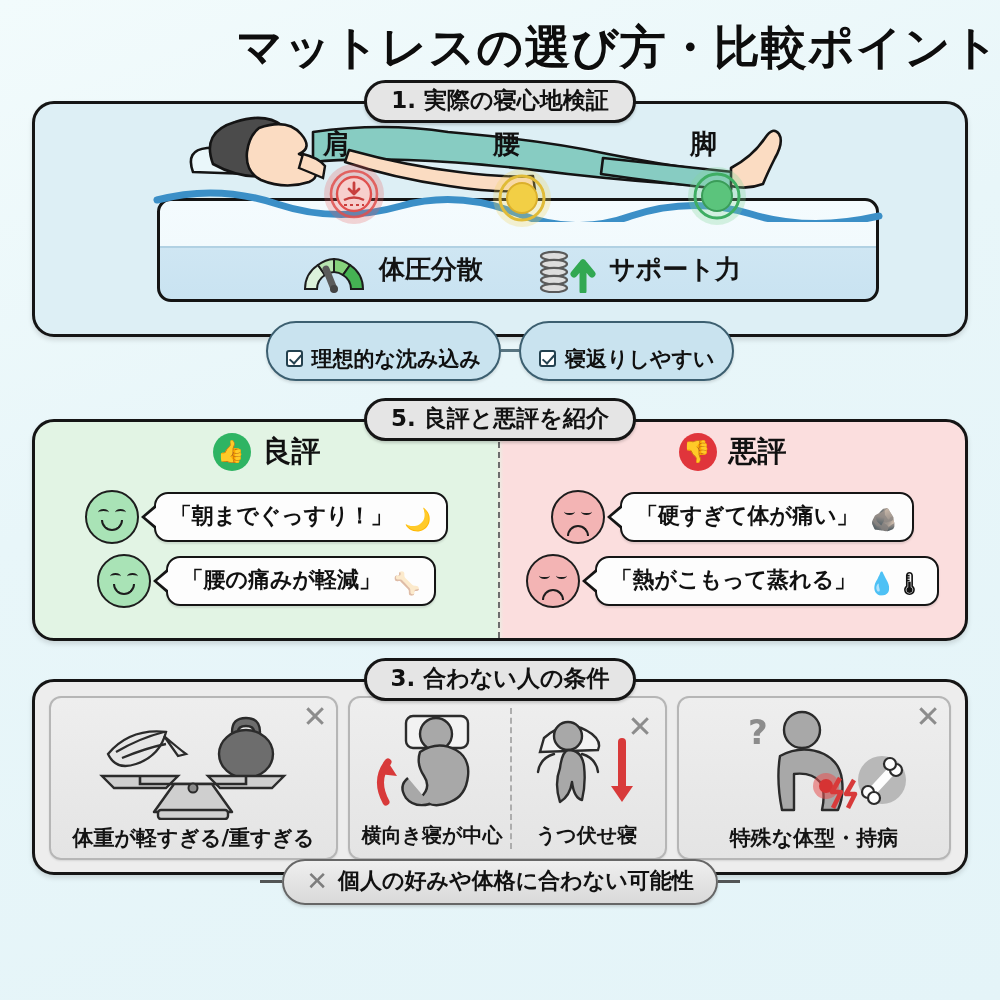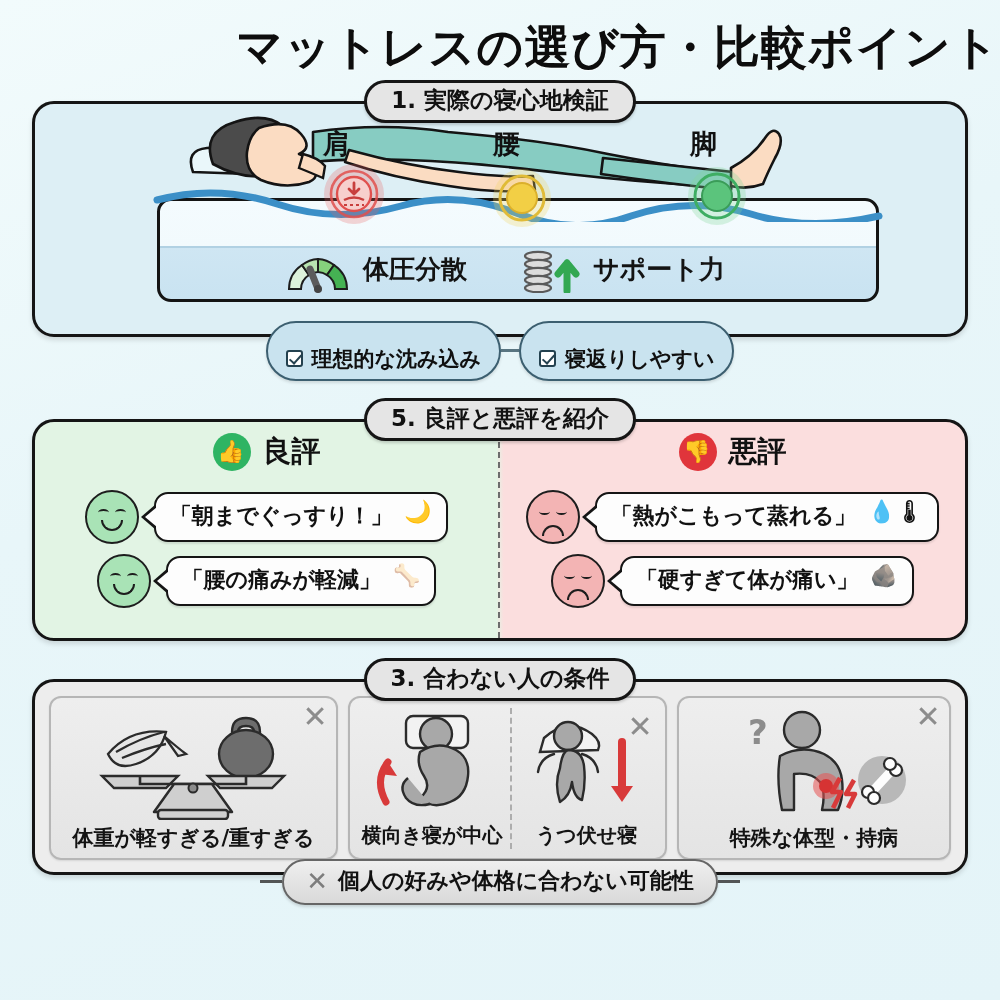--- a/index.html
+++ b/index.html
@@ -104,21 +104,21 @@
   #lbl-waist    { left: 458px; top: 22px; }
   #lbl-leg      { left: 655px; top: 22px; }
 
   .pressure-dot { position: absolute; }
   #dot-shoulder { left: 287px; top: 58px; }
   #dot-waist    { left: 457px; top: 64px; }
   #dot-leg      { left: 652px; top: 62px; }
 
   .metric-row {
     position: absolute;
-    left: 124px;
+    left: 140px;
     top: 143px;
     width: 690px;
     display: flex;
     align-items: flex-end;
     justify-content: center;
     gap: 54px;
   }
   .metric {
     display: flex;
     align-items: center;
@@ -274,21 +274,21 @@
   .bubble {
     background: #fdfdfd;
     border: 2.8px solid #151515;
     border-radius: 14px;
     padding: 7px 14px 9px;
     font-size: 22px;
     font-weight: 900;
     color: #111;
     white-space: nowrap;
     display: flex;
-    align-items: flex-start;
+    align-items: flex-end;
     gap: 12px;
     margin-left: -2px;
     box-shadow: 0 2px 2px rgba(0,0,0,0.10);
   }
   .bubble-emoji { font-size: 22px; line-height: 1; }
 
   
   #sec3 { margin-top: 22px; }
   #sec3 .panel {
     height: 196px;
@@ -522,35 +522,35 @@
       </div>
 
       <div class="quote-row">
         <div class="face sad">
           <span class="eye l"></span>
             <span class="eye r"></span>
             <span class="mouth"></span>
         </div>
         <div class="bubble-tail"></div>
         <div class="bubble">
-          <span>「熱がこもって蒸れる」</span>
-          <span class="bubble-emoji">💧🌡</span>
+          <span>「硬すぎて体が痛い」</span>
+          <span class="bubble-emoji">🪨</span>
         </div>
       </div>
 
       <div class="quote-row">
         <div class="face sad">
           <span class="eye l"></span>
             <span class="eye r"></span>
             <span class="mouth"></span>
         </div>
         <div class="bubble-tail"></div>
         <div class="bubble">
-          <span>「硬すぎて体が痛い」</span>
-          <span class="bubble-emoji">🪨</span>
+          <span>「熱がこもって蒸れる」</span>
+          <span class="bubble-emoji">💧🌡</span>
         </div>
       </div>
     </div>
 
   </div>
 </div>
 
 <div class="section" id="sec3">
   <div class="section-badge-row">
     <div class="section-badge">3. 合わない人の条件</div>

